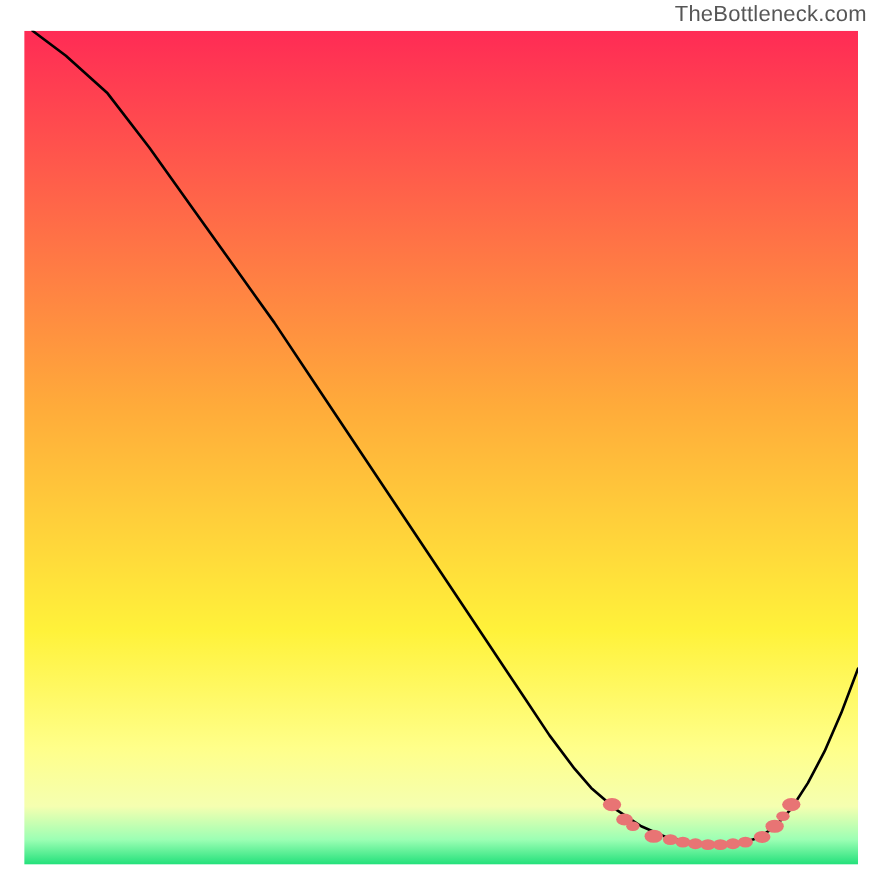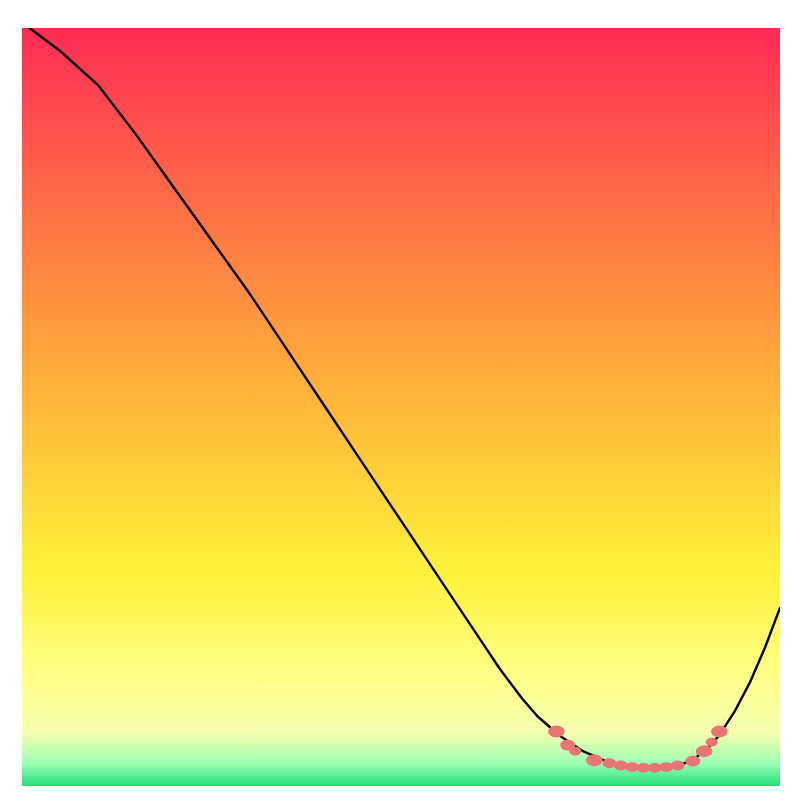--- a/index.html
+++ b/index.html
@@ -20,20 +20,21 @@
     left: 22px;
     top: 28px;
     width: 758px;
     height: 758px;
   }
   svg { display: block; }
 </style>
 </head>
 <body>
 <div class="wrap">
+  <div class="attribution">TheBottleneck.com</div>
   <div class="plot">
     <svg viewBox="0 0 758 758" width="758" height="758">
       <defs>
         <linearGradient id="bg" x1="0" y1="0" x2="0" y2="1">
           <stop id="g0" offset="0%" stop-color="#ff2b55"></stop>
           <stop id="g1" offset="45%" stop-color="#ffab3a"></stop>
           <stop id="g2" offset="72%" stop-color="#fff23a"></stop>
           <stop id="g3" offset="86%" stop-color="#ffff8a"></stop>
           <stop id="g4" offset="93%" stop-color="#f5ffb0"></stop>
           <stop id="g5" offset="97%" stop-color="#9cffb4"></stop>

